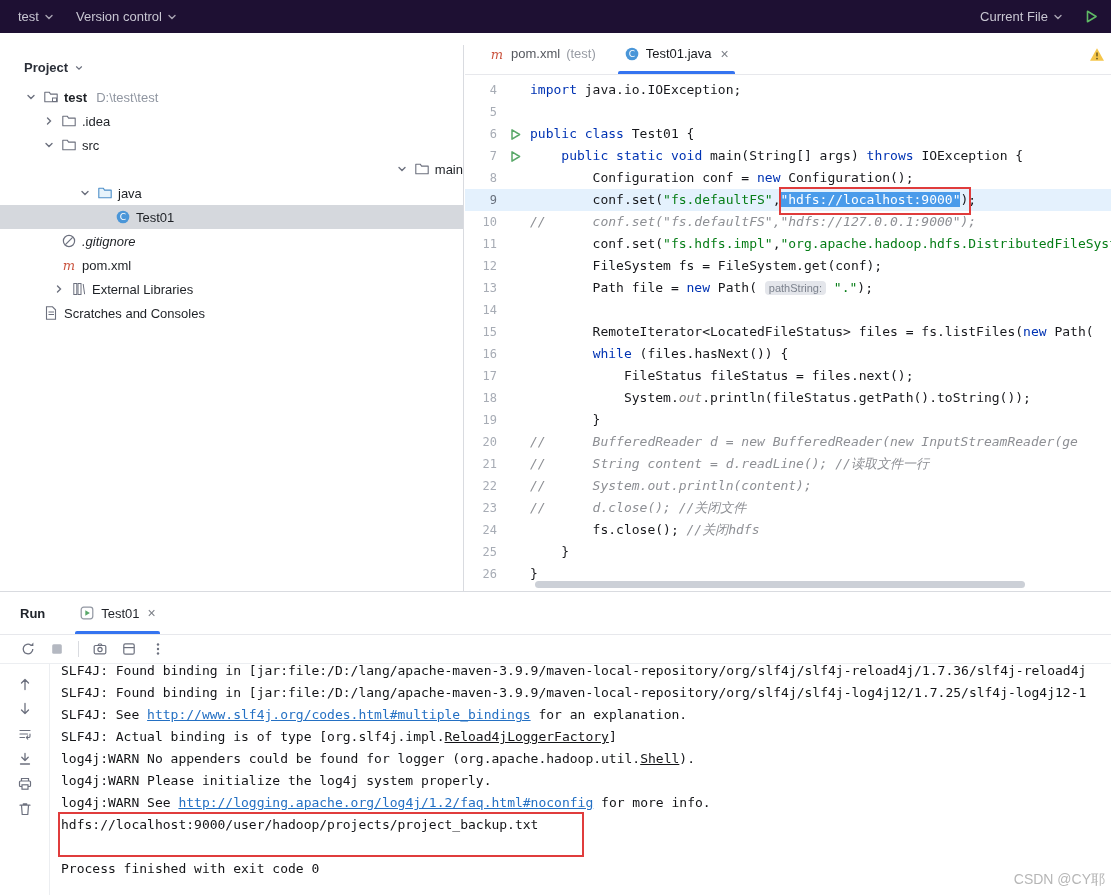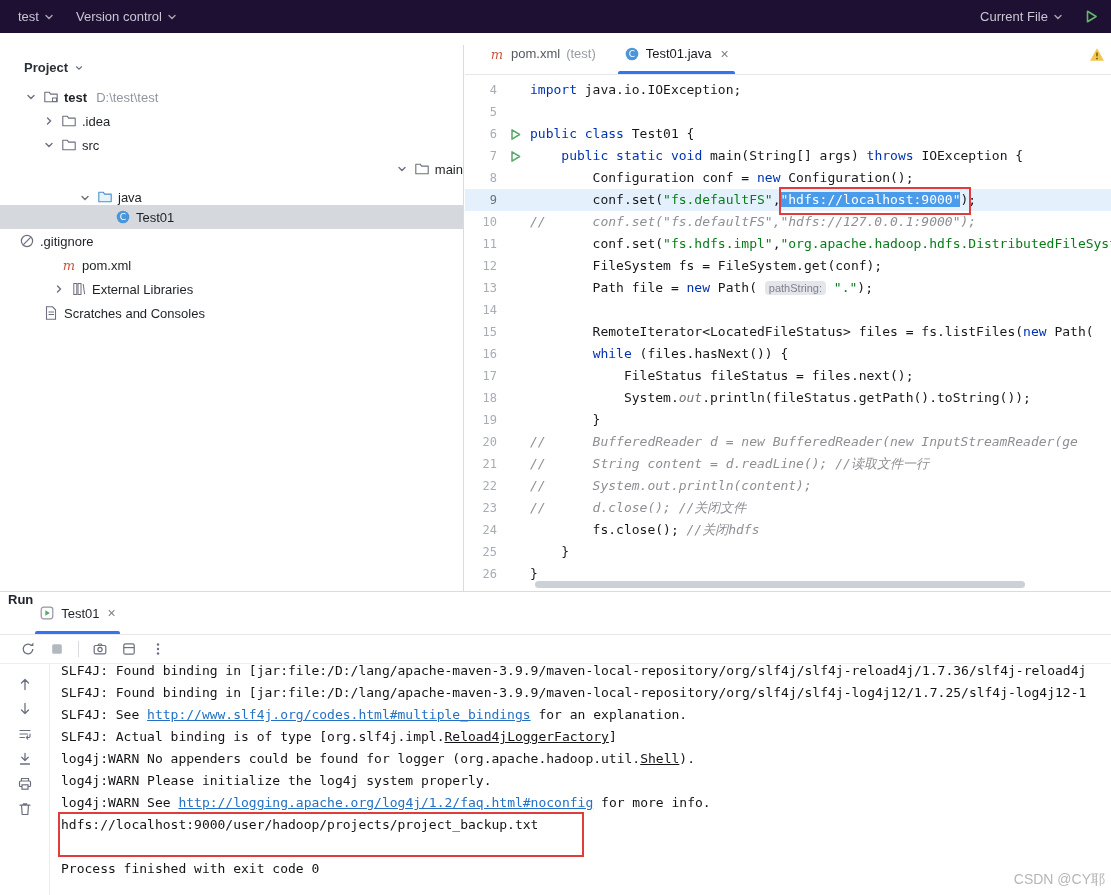--- a/index.html
+++ b/index.html
@@ -45,21 +45,21 @@
   .tk-c{color:#8d8f94;font-style:italic}
   .tk-f{color:#737373;font-style:italic}
   .tk-h{background:#e4e6eb;color:#7c828d;border-radius:4px;padding:1px 4px;font-size:11px;font-family:"Liberation Sans",sans-serif}
   .tk-sel{background:#4a9bea;color:#fff}
   .hscroll{position:absolute;bottom:3px;left:70px;width:490px;height:7px;border-radius:4px;background:#ccd0d7}
   .anno{position:absolute;border:2px solid var(--anno,#e03c3c);z-index:5;pointer-events:none}
   .anno-editor{top:154px;left:314px;width:192px;height:28px}
 
   
   .runpanel{position:absolute;top:591px;left:0;right:0;bottom:0;background:#fff;border-top:1px solid #d9dbe0}
-  .run-header{height:43px;display:flex;align-items:flex-start;padding-left:8px;border-bottom:1px solid #e7e8ec}
+  .run-header{height:43px;display:flex;align-items:center;padding-left:20px;gap:28px;border-bottom:1px solid #e7e8ec}
   .run-title{font-weight:bold;color:#20242b}
   .rtab{display:flex;align-items:center;gap:6px;height:100%;padding:0 6px;position:relative;color:#1f2228}
   .rtab::after{content:"";position:absolute;left:2px;right:2px;bottom:0;height:3px;background:var(--accent,#3574f0);border-radius:2px 2px 0 0}
   .rtab .close{color:#7b7f87;font-size:14px;margin-left:2px}
   .run-toolbar{height:29px;display:flex;align-items:center;gap:13px;padding-left:20px;border-bottom:1px solid #eceef1}
   .vdiv{width:1px;height:16px;background:#d9dbe0}
   .run-strip{position:absolute;left:0;top:72px;bottom:0;width:50px;border-right:1px solid #eceef1;display:flex;flex-direction:column;align-items:center;padding-top:12px;gap:9px}
   .console{position:absolute;left:57px;top:72px;right:0;bottom:0;overflow:hidden;font-family:"DejaVu Sans Mono",monospace;font-size:13px;color:#131417}
   .console-line{height:22px;line-height:22px;white-space:pre;padding-left:4px}
   .tk-l{color:#2470c3;text-decoration:underline}
@@ -164,21 +164,21 @@
             <path d="M3 4.5l3 3 3-3" fill="none" stroke="#6c707e" stroke-width="1.4" stroke-linecap="round"></path>
           </svg>
         </span>
         <span class="icon">
           <svg width="16" height="16" viewBox="0 0 16 16">
             <path d="M1.8 3.2h4.4l1.4 1.9h6.6v7.7H1.8z" fill="none" stroke="#6c707e" stroke-width="1.1" stroke-linejoin="round"></path>
           </svg>
         </span>
         <span class="tree-label">main</span>
       </div>
-      <div class="tree-row" style="padding-left: 78px; align-items: flex-end;">
+      <div class="tree-row" style="padding-left: 78px;">
         <span class="chev">
           <svg width="12" height="12" viewBox="0 0 12 12">
             <path d="M3 4.5l3 3 3-3" fill="none" stroke="#6c707e" stroke-width="1.4" stroke-linecap="round"></path>
           </svg>
         </span>
         <span class="icon">
           <svg width="16" height="16" viewBox="0 0 16 16">
             <path d="M1.8 3.2h4.4l1.4 1.9h6.6v7.7H1.8z" fill="#e7f3fb" stroke="#4e8fc9" stroke-width="1.1" stroke-linejoin="round"></path>
           </svg>
         </span>
@@ -187,21 +187,21 @@
       <div class="tree-row selected" style="padding-left: 96px;">
         <span class="chev"></span>
         <span class="icon">
           <svg width="16" height="16" viewBox="0 0 16 16">
             <circle cx="8" cy="8" r="6.3" fill="#4a96d8"></circle>
             <text x="8" y="11.2" text-anchor="middle" font-size="9" font-family="DejaVu Sans, sans-serif" fill="#ffffff">C</text>
           </svg>
         </span>
         <span class="tree-label">Test01</span>
       </div>
-      <div class="tree-row" style="">
+      <div class="tree-row" style="padding-left: 42px; font-style: italic;">
         <span class="chev"></span>
         <span class="icon">
           <svg width="16" height="16" viewBox="0 0 16 16">
             <circle cx="8" cy="8" r="5.6" fill="none" stroke="#6c707e" stroke-width="1.2"></circle>
             <line x1="4.4" y1="11.6" x2="11.6" y2="4.4" stroke="#6c707e" stroke-width="1.2"></line>
           </svg>
         </span>
         <span class="tree-label">.gitignore</span>
       </div>
       <div class="tree-row" style="padding-left: 42px;">

